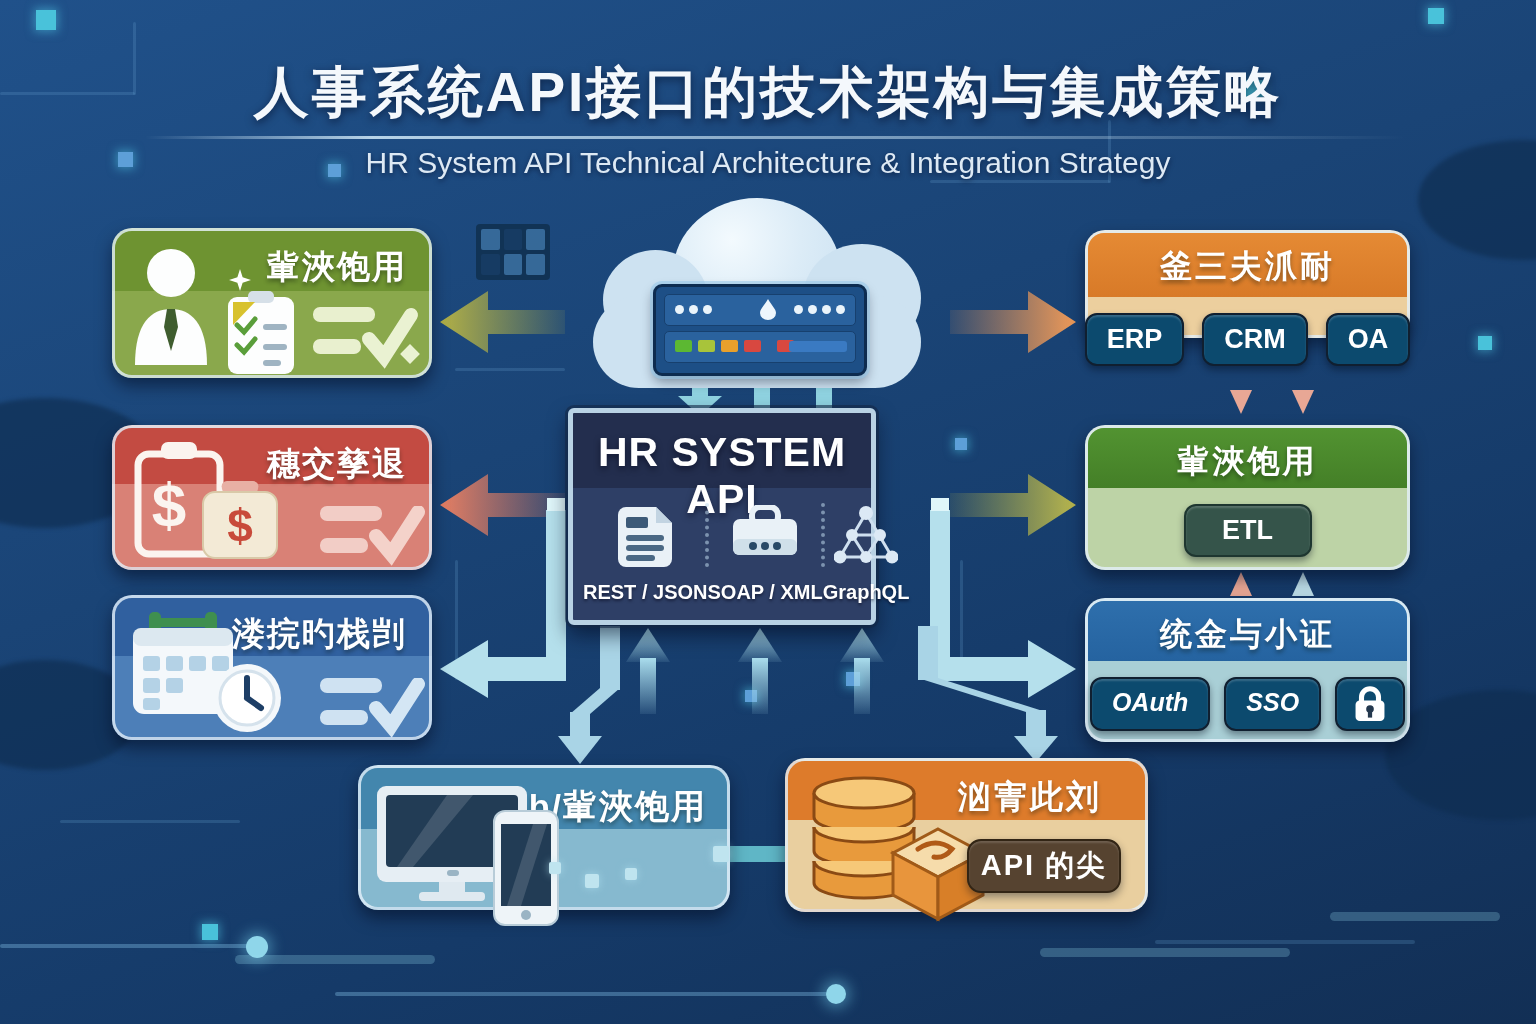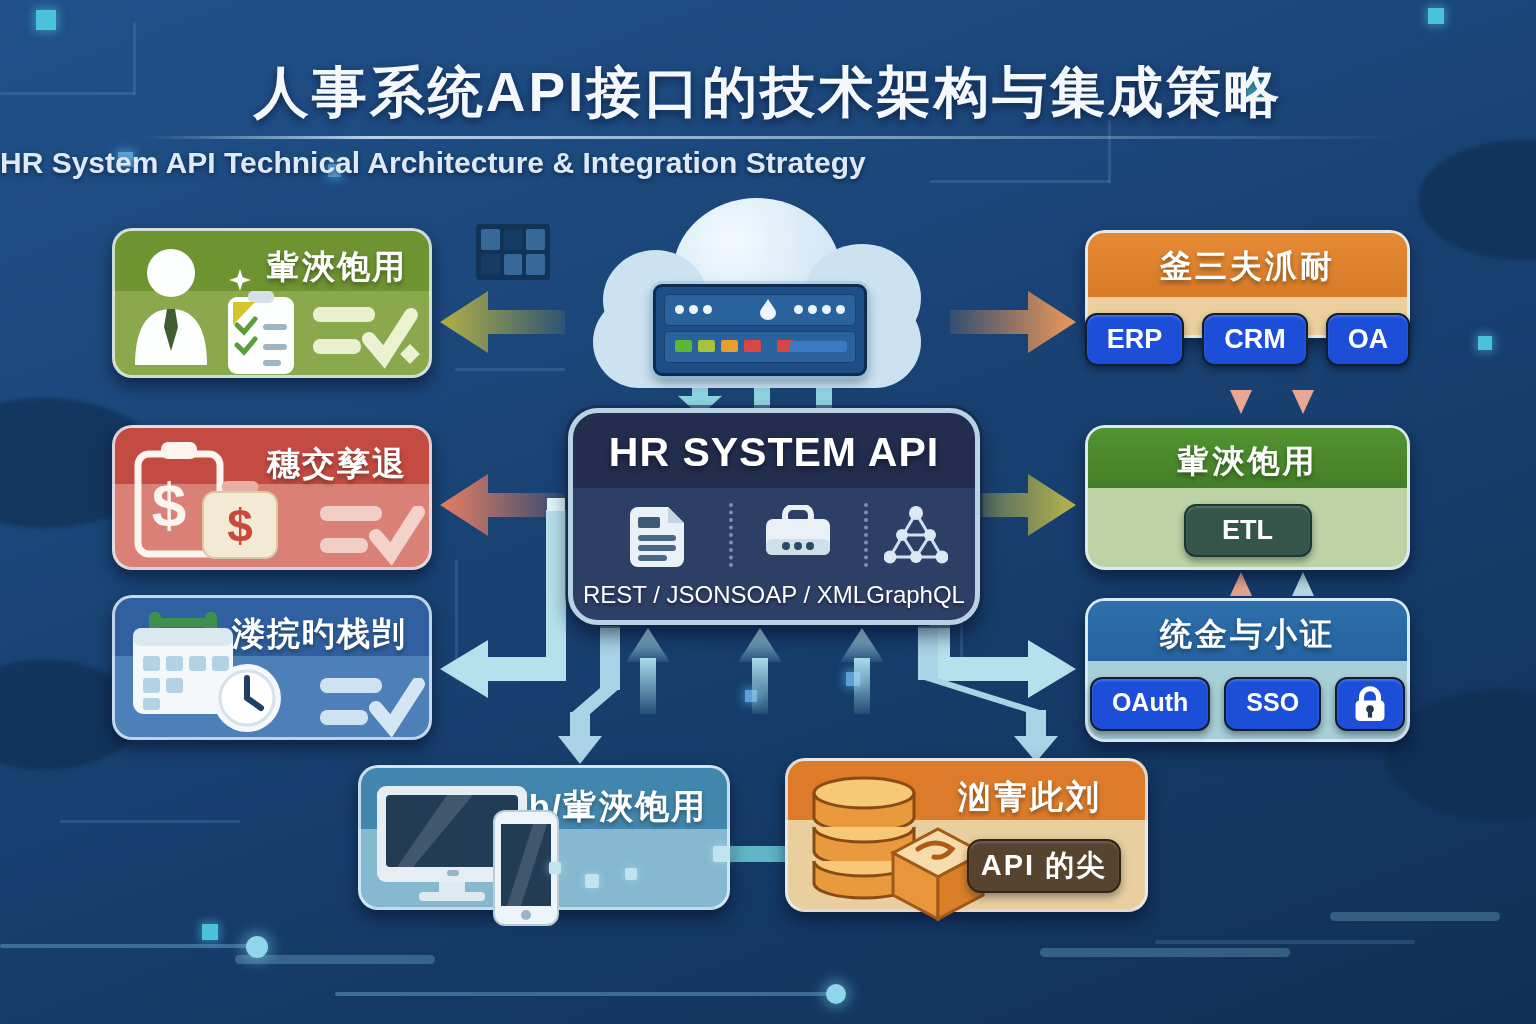--- a/index.html
+++ b/index.html
@@ -21,22 +21,22 @@
   .pixgrid i:nth-child(2){background:#16395f;}
   .pixgrid i:nth-child(4){background:#16395f;}
   
   svg.arrows{position:absolute;inset:0;z-index:2;}
   
   .title-zh{position:absolute;left:0;right:0;top:56px;text-align:center;z-index:3;
     font-size:55px;font-weight:bold;letter-spacing:3px;color:#f4f8fc;
     text-shadow:0 3px 8px rgba(0,10,35,.6);}
   .title-divider{position:absolute;left:145px;right:130px;top:136px;height:3px;z-index:3;
     background:linear-gradient(90deg,rgba(210,235,250,0),rgba(210,235,250,.85) 18%,rgba(210,235,250,.5) 60%,rgba(210,235,250,0));}
-  .title-en{position:absolute;left:0;right:0;top:146px;text-align:left;z-index:3;
-    font-size:30px;font-weight:bold;color:#dde9f4;text-shadow:0 2px 5px rgba(0,10,35,.55);}
+  .title-en{position:absolute;left:0;right:0;top:146px;text-align:center;z-index:3;
+    font-size:30px;font-weight:normal;color:#dde9f4;text-shadow:0 2px 5px rgba(0,10,35,.55);}
   
   .cloud{position:absolute;left:585px;top:198px;width:345px;height:210px;z-index:3;}
   .puff{position:absolute;background:#cde2f1;border-radius:50%;}
   .puff.hl{background:radial-gradient(circle at 35% 28%,#f3fafe 0%,#dcecf7 45%,#c8dff0 100%);}
   .cloudbase{position:absolute;left:8px;top:98px;width:328px;height:92px;background:#cde2f1;border-radius:46px;}
   .server{position:absolute;left:68px;top:86px;width:208px;height:86px;z-index:4;
     background:#1d4f86;border:3px solid #0d2c50;border-radius:9px;
     box-shadow:0 0 0 3px rgba(150,200,235,.55),0 6px 12px rgba(0,10,30,.4);}
   .srow{position:absolute;left:8px;right:8px;height:30px;background:#2a629e;border-radius:5px;border:1px solid #17406e;}
   .srow.r1{top:7px;} .srow.r2{top:44px;}
@@ -60,36 +60,36 @@
   .rb{left:1085px;width:325px;}
   .rbox .band{position:absolute;left:0;right:0;top:0;border-radius:16px 16px 0 0;}
   .rb1{top:230px;height:108px;background:#eccf9e;}
   .rb1 .band{height:64px;background:linear-gradient(180deg,#e58a34,#d87a28);}
   .rb2{top:425px;height:145px;background:#bdd3a6;}
   .rb2 .band{height:60px;background:linear-gradient(180deg,#529331,#447f27);}
   .rb3{top:598px;height:144px;background:#a9cfd6;}
   .rb3 .band{height:60px;background:linear-gradient(180deg,#2e6fac,#2563a0);}
   .rbox .ptitle{left:0;right:0;top:12px;text-align:center;font-size:32px;letter-spacing:3px;}
   .pillrow{position:absolute;left:0;right:0;display:flex;justify-content:center;gap:18px;}
-  .rb1 .pillrow{top:80px;} .rb2 .pillrow{top:76px;} .rb3 .pillrow{top:76px;gap:14px;}
+  .rb1 .pillrow{top:80px;} .rb2 .pillrow{top:76px;} .rb3 .pillrow{top:76px;gap:14px;font-style:italic;}
   .pill{color:#fff;font-weight:bold;font-size:27px;padding:9px 20px;border-radius:12px;
-    background:#1d4ed8;border:2px solid #101f30;box-shadow:0 4px 7px rgba(0,10,25,.4),inset 0 2px 2px rgba(255,255,255,.18);}
+    background:#0c4a6e;border:2px solid #101f30;box-shadow:0 4px 7px rgba(0,10,25,.4),inset 0 2px 2px rgba(255,255,255,.18);}
   .pill.green{background:#35544a;border-color:#1e3630;}
   .pill.lockpill{padding:6px 16px;display:flex;align-items:center;}
   
-  .center-panel{left:568px;top:408px;width:412px;height:217px;border:5px solid #b9d2e4;border-radius:30px;
+  .center-panel{left:568px;top:408px;width:308px;height:217px;border:5px solid #b9d2e4;border-radius:6px;
     background:linear-gradient(180deg,#232e4e 0 36%,#2e3f66 36% 100%);
     box-shadow:0 0 0 3px rgba(20,40,70,.6),0 10px 20px rgba(0,8,28,.55);}
   .center-title{position:absolute;left:0;right:0;top:16px;text-align:center;color:#fff;
     font-size:41px;font-weight:bold;letter-spacing:1px;text-shadow:0 3px 6px rgba(0,0,20,.5);}
   .proto-row{position:absolute;left:10px;right:10px;top:86px;display:grid;grid-template-columns:1fr 1fr 1fr;}
   .proto{position:relative;display:flex;flex-direction:column;align-items:center;gap:10px;padding-top:6px;}
   .proto+.proto::before{content:'';position:absolute;left:-2px;top:4px;height:64px;
     border-left:4px dotted rgba(190,215,235,.55);}
-  .proto-label{color:#fff;font-weight:normal;font-size:24px;text-shadow:0 2px 3px rgba(0,0,20,.5);white-space:nowrap;}
+  .proto-label{color:#fff;font-weight:bold;font-size:20px;text-shadow:0 2px 3px rgba(0,0,20,.5);white-space:nowrap;}
   
   .webbox{left:358px;top:765px;width:372px;height:145px;background:linear-gradient(180deg,#4386ad 0 44%,#86b9cf 44% 100%);}
   .webbox .ptitle{right:20px;top:16px;font-size:34px;letter-spacing:2px;}
   .dbbox{left:785px;top:758px;width:363px;height:154px;background:linear-gradient(180deg,#dd7b2b 0 40%,#e9cf9f 40% 100%);}
   .dbbox .ptitle{left:170px;top:14px;font-size:33px;letter-spacing:3px;}
   .apipill{position:absolute;right:24px;bottom:16px;min-width:150px;height:50px;border-radius:14px;
     background:#564330;border:2px solid #322515;display:flex;align-items:center;justify-content:center;
     color:#fff;font-size:29px;font-weight:bold;letter-spacing:2px;
     box-shadow:0 4px 8px rgba(0,10,25,.4),inset 0 2px 2px rgba(255,255,255,.15);}
   .trailsq{position:absolute;background:#bfe4ef;border-radius:2px;box-shadow:0 0 8px rgba(180,230,245,.6);}

